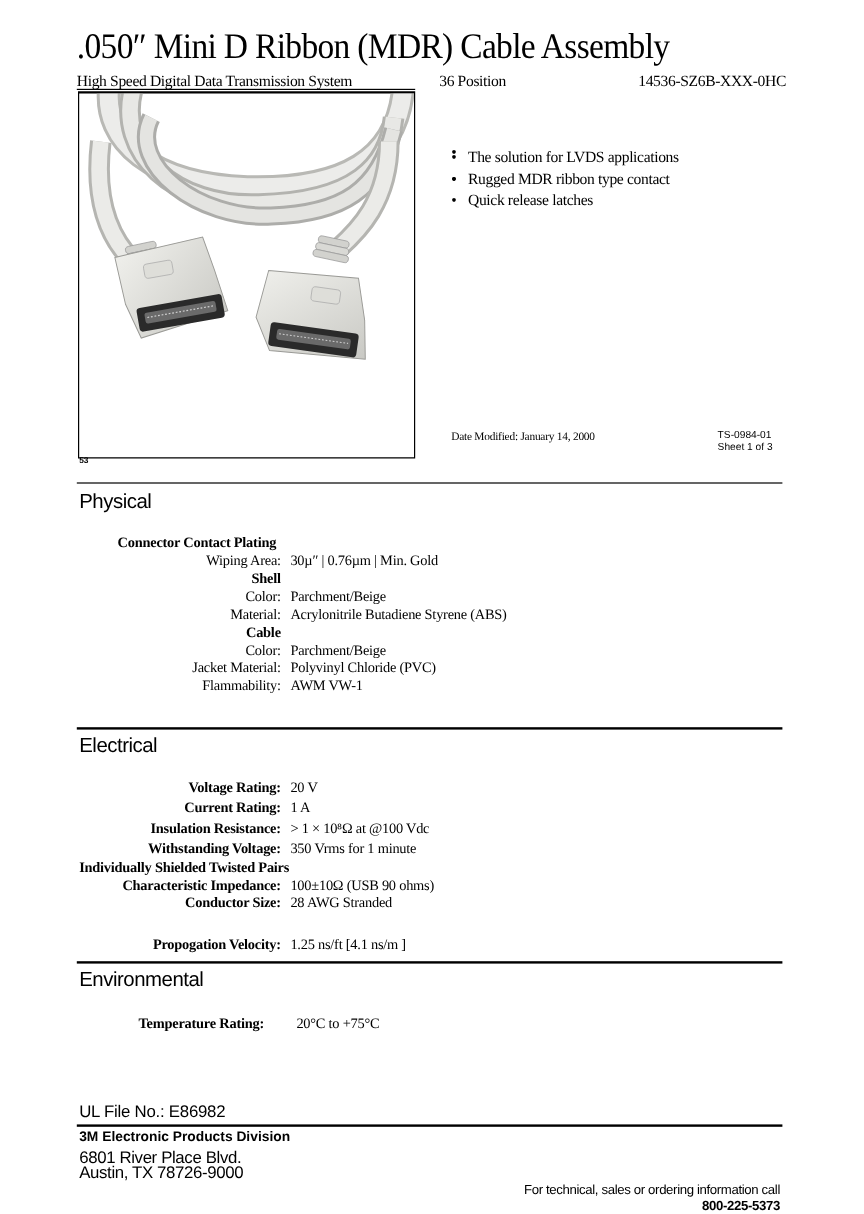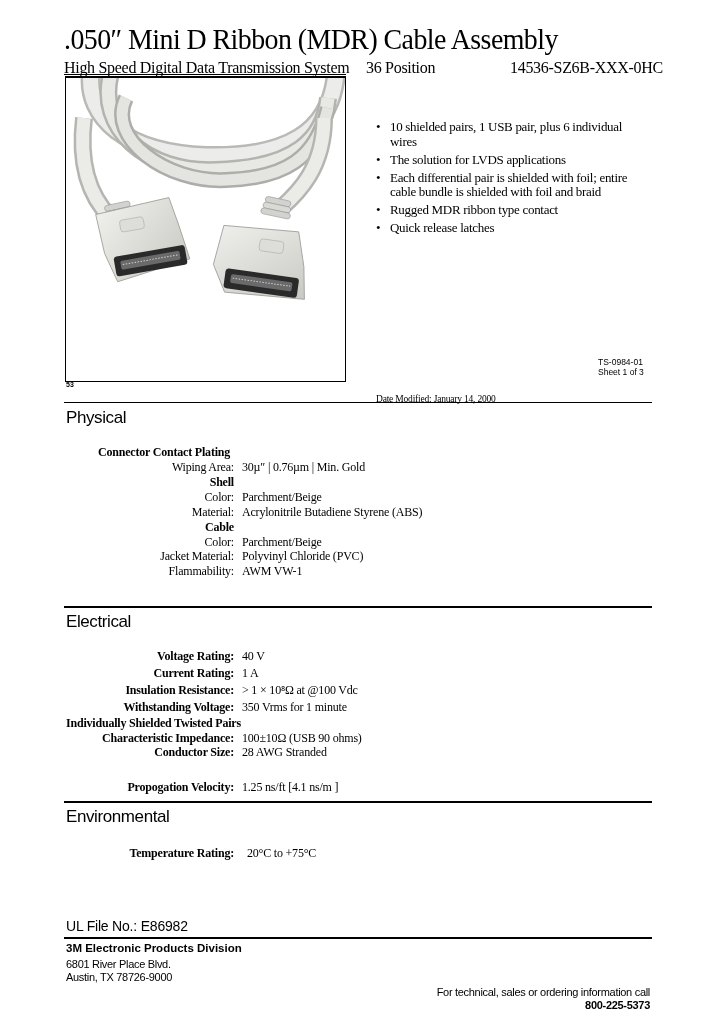--- a/index.html
+++ b/index.html
@@ -2,45 +2,45 @@
 <html><head>
 <meta charset="utf-8">
 <style>
   html, body { margin: 0; padding: 0; background: #ffffff; }
   body { width: 720px; height: 1012px; position: relative; overflow: hidden; color: #000; }
   .serif { font-family: "Liberation Serif", "DejaVu Serif", serif; }
   .sans { font-family: Liberation Sans, sans-serif; }
   .abs { position: absolute; }
 
   .title { left: 64px; top: 22px; font-size: 30px; line-height: 34px; letter-spacing: -0.6px; white-space: nowrap; transform: scaleX(0.93); transform-origin: left; }
-  .subtitle { top: 60px; font-size: 16px; line-height: 15px; white-space: nowrap; letter-spacing: -0.3px; }
+  .subtitle { top: 60px; font-size: 13px; line-height: 15px; white-space: nowrap; letter-spacing: -0.3px; }
   .sub-underline { left: 64px; top: 74px; width: 282px; height: 1px; background:#000; }
 
   .photo-frame { left: 65px; top: 76px; width: 279px; height: 303px; border: 1px solid #000; border-top: 2px solid #000; background: #fff; overflow: hidden; }
   .photo-label { left: 66px; top: 381px; font-size: 7px; font-weight: bold; }
 
   .bullets { left: 374px; top: 120px; width: 270px; margin: 0; padding: 0; list-style: none; font-size: 13px; line-height: 14.5px; letter-spacing: -0.3px; }
   .bullets li { position: relative; padding-left: 16px; margin-bottom: 3.5px; }
   .bullets li .dot { position: absolute; left: 2px; top: 0; }
 
-  .modified { left: 376px; top: 360px; font-size: 9.5px; white-space: nowrap; letter-spacing: -0.2px; margin-top: 34px; }
+  .modified { left: 376px; top: 360px; font-size: 9.5px; white-space: nowrap; letter-spacing: -0.2px; }
   .docid { left: 598px; top: 357px; font-size: 8.5px; line-height: 10px; white-space: nowrap; }
 
   .rule { left: 64px; width: 588px; background: #000; }
   .section-heading { left: 66px; font-size: 17px; font-weight: normal; letter-spacing: -0.4px; }
 
   .spec-row { position: absolute; font-size: 12px; line-height: 14px; white-space: nowrap; letter-spacing: -0.2px; }
   .spec-row .lbl { position: absolute; right: 0; text-align: right; }
   .spec-row .val { position: absolute; left: 0; }
   .bold { font-weight: bold; }
 
   .ul-file { left: 66px; top: 918px; font-size: 14px; letter-spacing: -0.2px; white-space: nowrap; }
   .footer-rule { left: 64px; top: 937px; width: 588px; height: 2px; background:#000; }
   .division { left: 66px; top: 942px; font-size: 11.5px; font-weight: bold; white-space: nowrap; }
-  .addr { left: 66px; top: 958px; font-size: 11px; line-height: 12.5px; white-space: nowrap; letter-spacing: -0.3px; }
+  .addr { left: 66px; top: 958px; font-size: 14px; line-height: 12.5px; white-space: nowrap; letter-spacing: -0.3px; }
   .contact { right: 70px; top: 958px; font-size: 11px; line-height: 12.5px; white-space: nowrap; text-align: right; letter-spacing: -0.3px; margin-top: 28px; }
   .phone { font-weight: bold; }
 </style>
 </head>
 <body>
 
 <div class="abs serif title">.050″ Mini D Ribbon (MDR) Cable Assembly</div>
 <div class="abs serif subtitle" style="left:64px;">High Speed Digital Data Transmission System</div>
 <div class="abs sub-underline"></div>
 <div class="abs serif subtitle" style="left:366px;">36 Position</div>
@@ -98,23 +98,23 @@
       <rect x="48" y="8" width="24" height="12" rx="3" fill="#dedeD9" stroke="#aaa" stroke-width="0.6"></rect>
       <rect x="18" y="42" width="74" height="20" rx="3" fill="#2a2a2a"></rect>
       <rect x="24" y="47" width="62" height="9" rx="2" fill="#6a6a6a"></rect>
       <line x1="26" y1="51" x2="84" y2="51" stroke="#d0d0d0" stroke-width="1" stroke-dasharray="1.5 1.5"></line>
     </g>
   </svg>
 </div>
 <div class="abs sans photo-label">53</div>
 
 <ul class="abs serif bullets">
-  <li><span class="dot">•</span><span>10 shielded pairs, 1 USB pair, plus 6 individual wires</span></li>
+  <li><span class="dot">•</span></li>
   <li><span class="dot">•</span><span>The solution for LVDS applications</span></li>
-  <li><span class="dot">•</span><span>Each differential pair is shielded with foil; entire cable bundle is shielded with foil and braid</span></li>
+  <li><span class="dot">•</span></li>
   <li><span class="dot">•</span><span>Rugged MDR ribbon type contact</span></li>
   <li><span class="dot">•</span><span>Quick release latches</span></li>
 </ul>
 
 <div class="abs serif modified">Date Modified: January 14, 2000</div>
 <div class="abs sans docid">
   <div>TS-0984-01</div>
   <div>Sheet 1 of 3</div>
 </div>
 
@@ -154,21 +154,21 @@
     <span class="val" style="left:242px;">AWM VW-1</span>
   </div>
 </div>
 
 <div class="abs rule" style="top:606px; height:2px;"></div>
 <div class="abs sans section-heading" style="top:612px;">Electrical</div>
 
 <div class="serif">
   <div class="spec-row" style="left:0; top:649px; width:720px;">
     <span class="lbl bold" style="right:486px;">Voltage Rating:</span>
-    <span class="val" style="left:242px;">40 V</span>
+    <span class="val" style="left:242px;">20 V</span>
   </div>
   <div class="spec-row" style="left:0; top:666px; width:720px;">
     <span class="lbl bold" style="right:486px;">Current Rating:</span>
     <span class="val" style="left:242px;">1 A</span>
   </div>
   <div class="spec-row" style="left:0; top:683px; width:720px;">
     <span class="lbl bold" style="right:486px;">Insulation Resistance:</span>
     <span class="val" style="left:242px;">&gt; 1 × 10⁸Ω at @100 Vdc</span>
   </div>
   <div class="spec-row" style="left:0; top:700px; width:720px;">
@@ -186,21 +186,21 @@
   </div>
   <div class="spec-row" style="left:0; top:760px; width:720px;">
     <span class="lbl bold" style="right:486px;margin-top:20px;">Propogation Velocity:</span>
     <span class="val" style="left:242px;margin-top:20px;">1.25 ns/ft [4.1 ns/m ]</span>
   </div>
 </div>
 
 <div class="abs rule" style="top:801px; height:2px;"></div>
 <div class="abs sans section-heading" style="top:807px;">Environmental</div>
 <div class="serif spec-row" style="left:0; top:846px; width:720px;">
-  <span class="lbl bold" style="right:486px;">Temperature Rating:</span>
+  <span class="lbl bold" style="right:500px;">Temperature Rating:</span>
   <span class="val" style="left:247px;">20°C to +75°C</span>
 </div>
 
 <div class="abs sans ul-file" style="font-family:'Liberation Sans', sans-serif; font-weight:normal;">UL File No.: E86982</div>
 <div class="abs footer-rule"></div>
 <div class="abs sans division">3M Electronic Products Division</div>
 <div class="abs sans addr">
   <div>6801 River Place Blvd.</div>
   <div>Austin, TX 78726-9000</div>
 </div>

